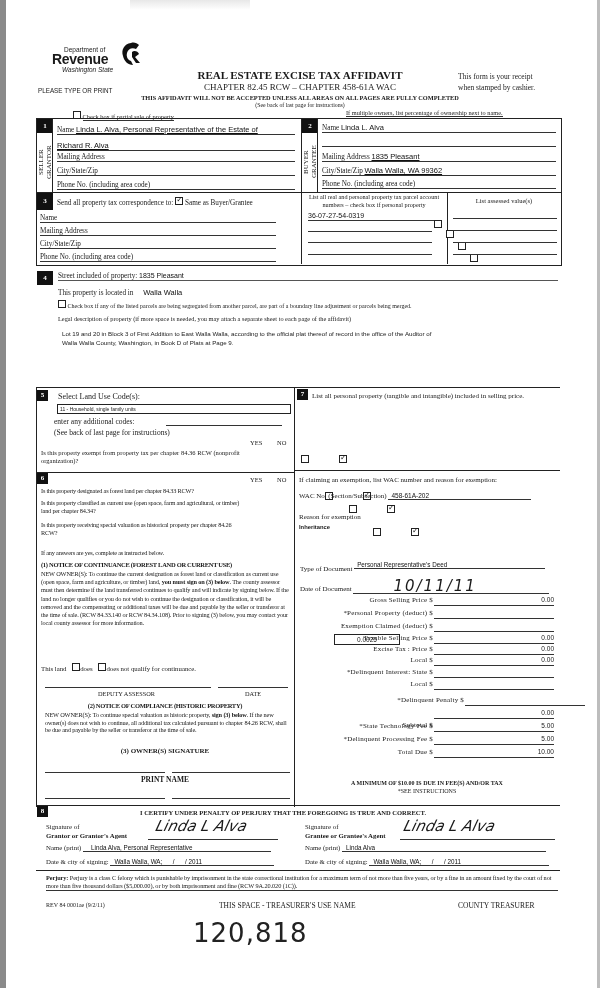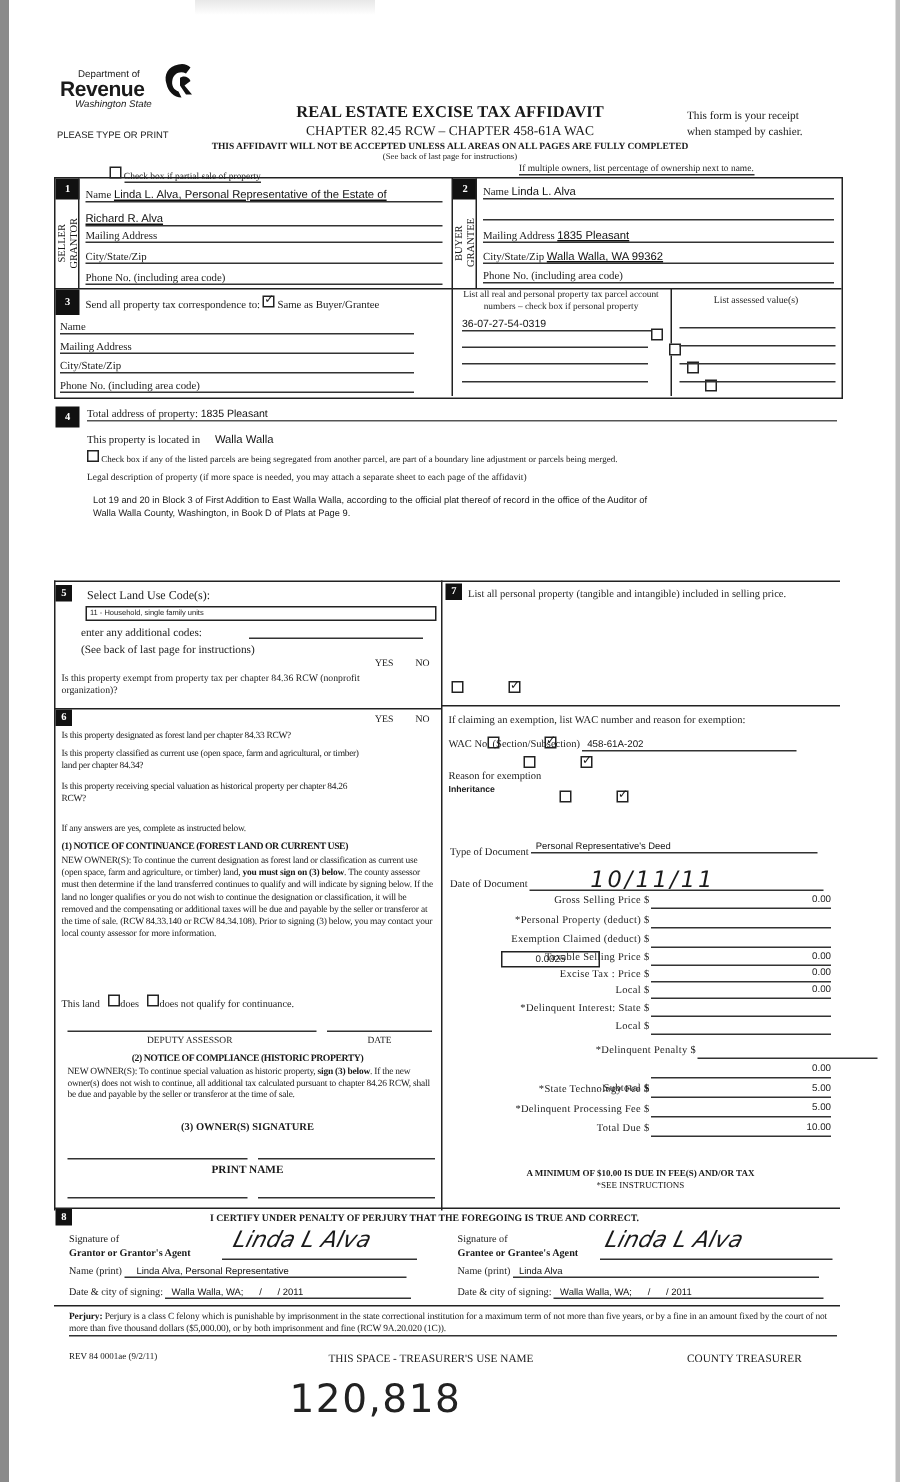--- a/index.html
+++ b/index.html
@@ -25,21 +25,21 @@
 </head>
 <body>
 
 
 
 <div class="scanedge"></div>
 <div class="scanedge-r"></div>
 <div class="topshadow"></div>
 
 
-<div class="abs sans" style="left:40px;top:40px;width:90px;height:36px;text-align:center;">
+<div class="abs sans" style="left:52px;top:40px;width:90px;height:36px;text-align:center;">
   <div class="abs" style="left:12px;top:6px;font-size:6.5px;">Department of</div>
   <div class="abs bold" style="left:0;top:11px;font-size:14px;letter-spacing:-0.3px;">Revenue</div>
   <div class="abs" style="left:10px;top:26px;font-size:6.5px;font-style:italic;">Washington State</div>
   <svg class="abs" style="left:68px;top:1px;" width="22" height="26" viewBox="0 0 22 26">
     <path d="M11 2 C4 3 1 9 3 15 C4 20 8 24 13 24 L11 20 C8 19 6 16 7 12 C8 8 12 6 16 8 L19 4 C17 2 14 1 11 2Z" fill="#111"></path>
     <path d="M12 11 C14 9 18 10 19 13 L15 16 L20 22 L16 22 L12 16Z" fill="#111"></path>
   </svg>
 </div>
 
 <div class="abs sans" style="left:38px;top:87px;font-size:6.3px;">PLEASE TYPE OR PRINT</div>
@@ -148,21 +148,21 @@
 <span class="abs cb" style="left:434px;top:248px;"></span>
 
 <div class="abs" style="left:453px;top:217px;width:104px;border-bottom:1px solid #333;height:1px;"></div>
 <div class="abs" style="left:453px;top:229px;width:104px;border-bottom:1px solid #333;height:1px;"></div>
 <div class="abs" style="left:453px;top:241px;width:104px;border-bottom:1px solid #333;height:1px;"></div>
 <div class="abs" style="left:453px;top:253px;width:104px;border-bottom:1px solid #333;height:1px;"></div>
 
 
 <div class="abs num" style="left:37px;top:271px;">4</div>
 <div class="abs lbl" style="left:58px;top:272px;width:500px;border-bottom:1px solid #555;">
-  <span>Total address of property:</span>
+  <span>Street included of property:</span>
   <span class="fill" style="font-size:7px;">1835 Pleasant</span>
 </div>
 <div class="abs lbl" style="left:58px;top:288px;">
   <span>This property is located in</span>
   <span class="fill" style="margin-left:8px;">Walla Walla</span>
 </div>
 <div class="abs" style="left:58px;top:300px;font-size:6px;">
   <span class="cb"></span>
   <span>Check box if any of the listed parcels are being segregated from another parcel, are part of a boundary line adjustment or parcels being merged.</span>
 </div>

